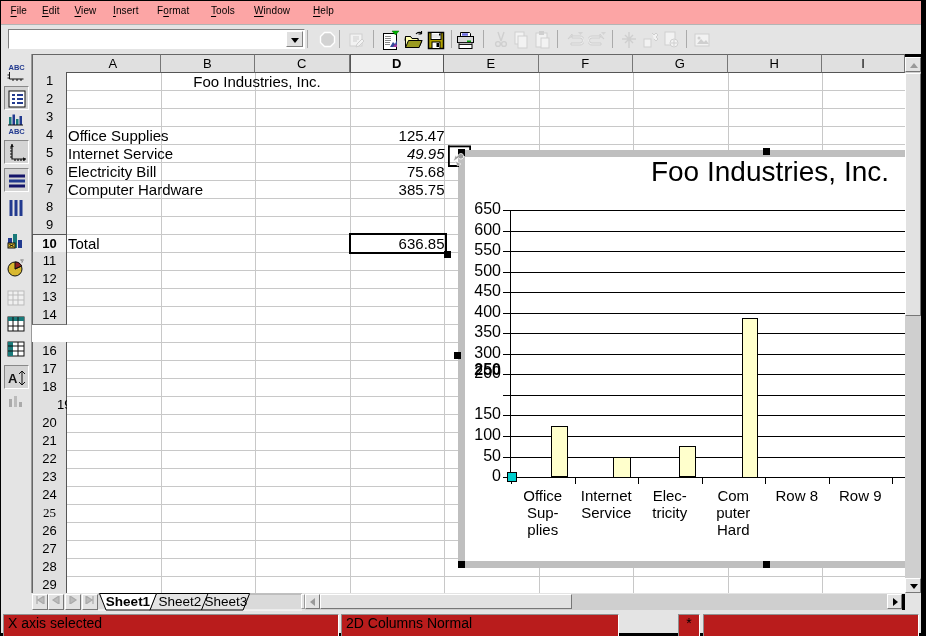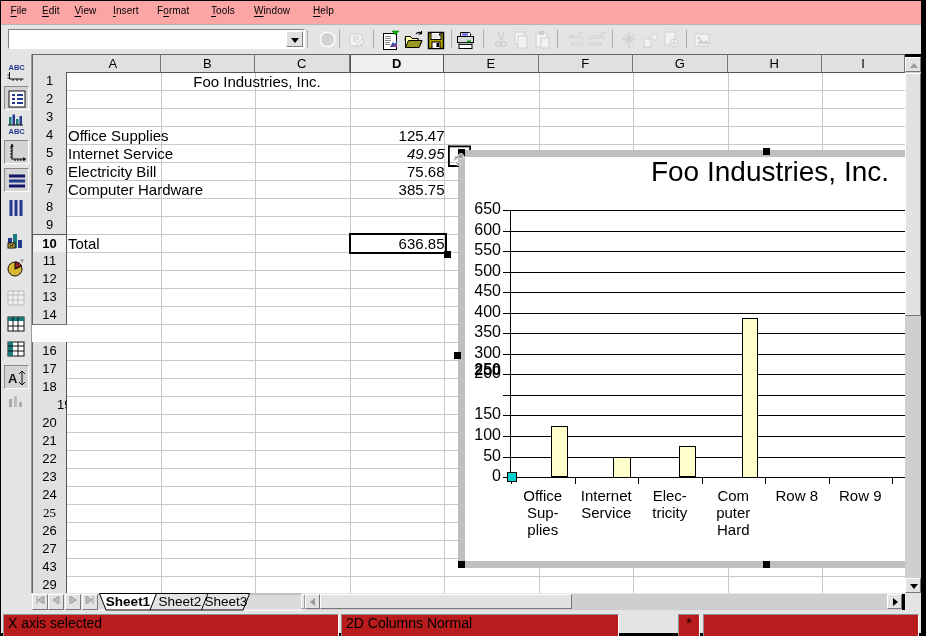--- a/index.html
+++ b/index.html
@@ -298,21 +298,21 @@
 <div class="rowhdr" style="top:324px;">18</div>
 <div class="rowhdr" style="top:342px;padding-left:24px;">19</div>
 <div class="rowhdr" style="top:360px;">20</div>
 <div class="rowhdr" style="top:378px;">21</div>
 <div class="rowhdr" style="top:396px;">22</div>
 <div class="rowhdr" style="top:414px;">23</div>
 <div class="rowhdr" style="top:432px;">24</div>
 <div class="rowhdr" style="top:450px;font-family:Liberation Serif, serif;">25</div>
 <div class="rowhdr" style="top:468px;">26</div>
 <div class="rowhdr" style="top:486px;">27</div>
-<div class="rowhdr" style="top:504px;">43</div>
+<div class="rowhdr" style="top:504px;">28</div>
 <div class="rowhdr" style="top:522px;">29</div>
 <div id="grid"></div>
 <div class="cell" style="left:130.5px;top:18px;width:189px;text-align:center;">Foo Industries, Inc.</div>
 <div class="cell" style="left:36px;top:72px;">Office Supplies</div>
 <div class="cell" style="left:36px;top:90px;">Internet Service</div>
 <div class="cell" style="left:36px;top:108px;">Electricity Bill</div>
 <div class="cell" style="left:36px;top:126px;">Computer Hardware</div>
 <div class="cell" style="left:36px;top:180px;">Total</div>
 <div class="cell num" style="left:317.5px;top:72px;width:95px;">125.47</div>
 <div class="cell num" style="left:317.5px;top:90px;width:95px;font-style:italic;">49.95</div>

